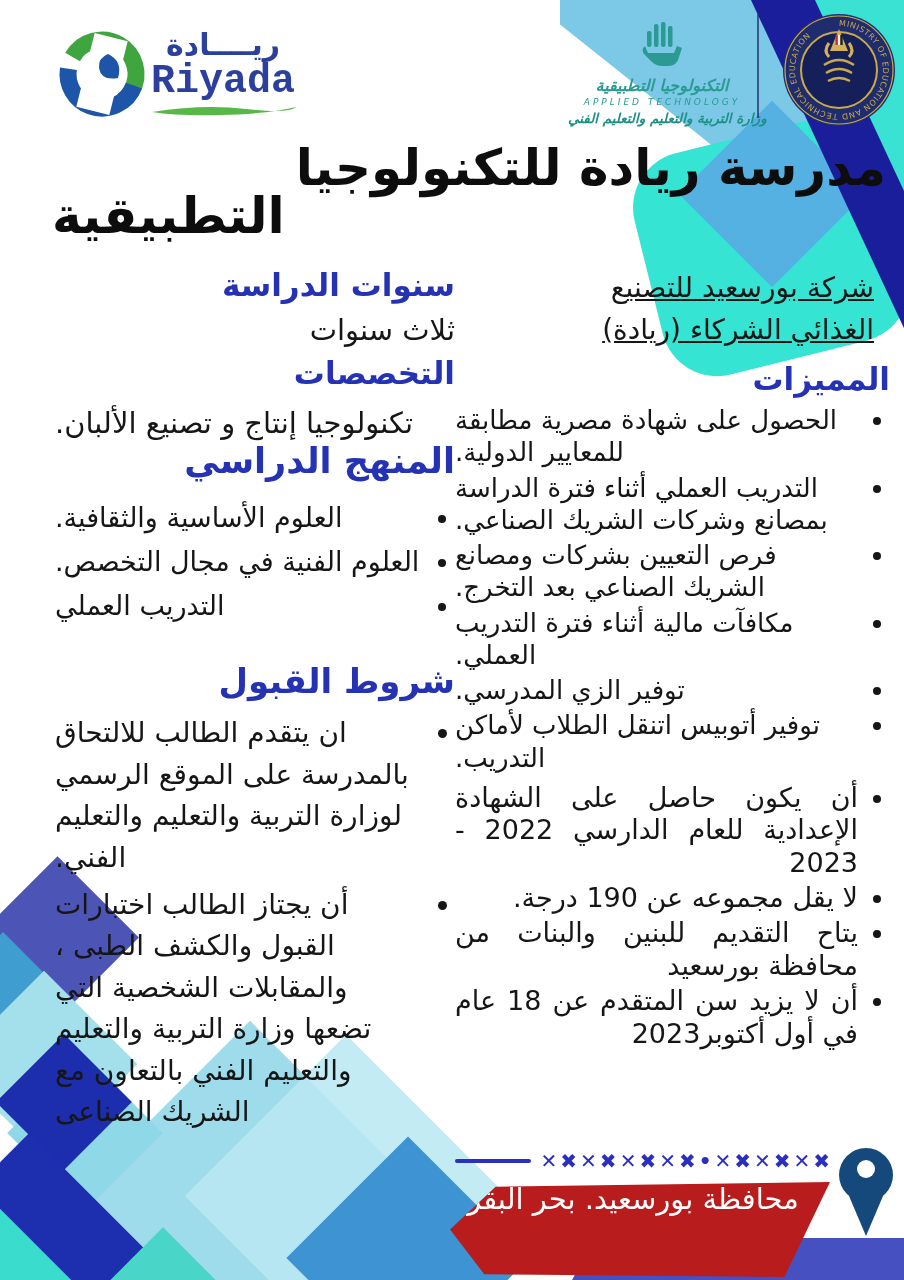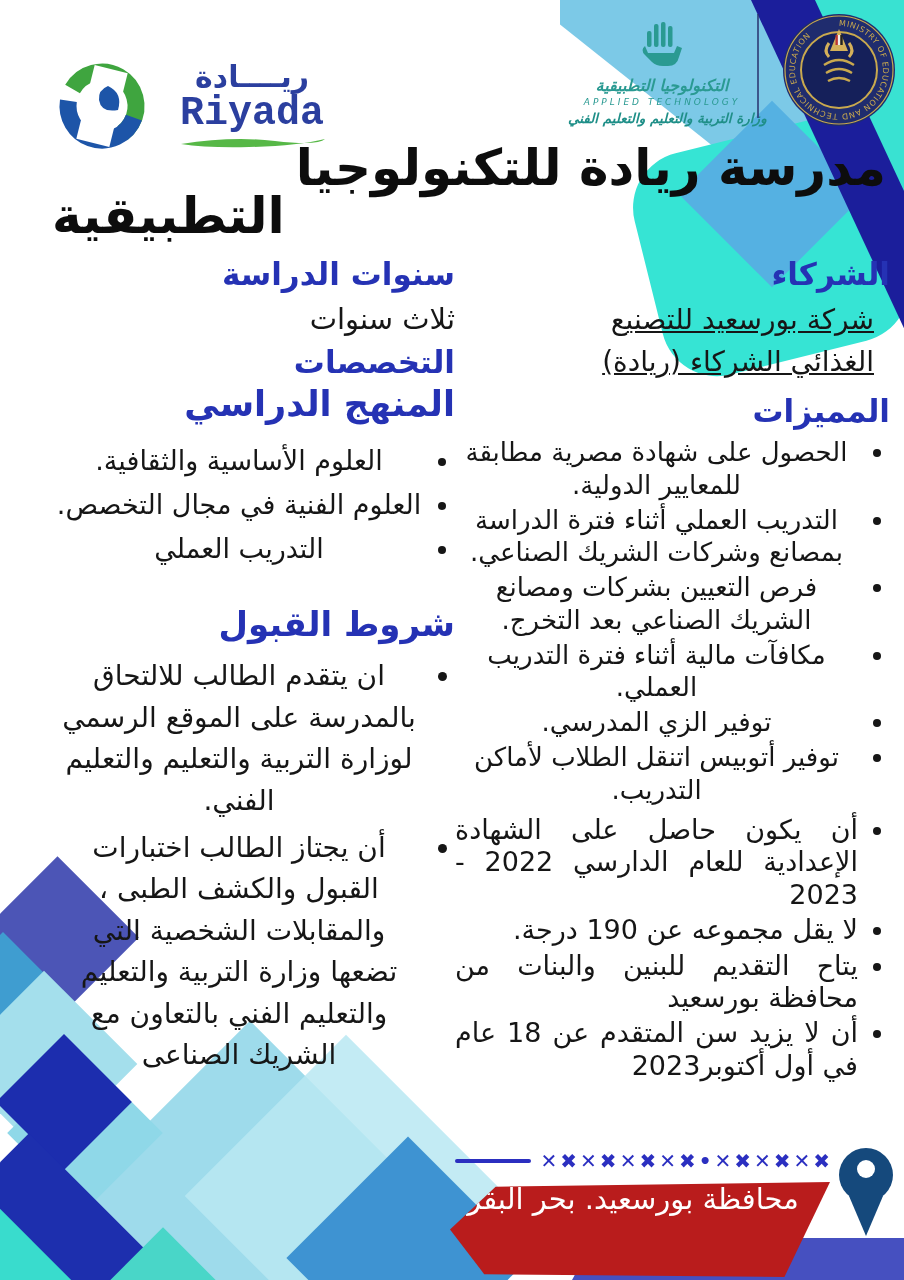--- a/index.html
+++ b/index.html
@@ -23,50 +23,50 @@
   .sh-cyan-light{left:232px;top:1082px;width:228px;height:228px;background:#b9e7f2;opacity:.85;transform:rotate(45deg);}
   .sh-d4{left:30px;top:1078px;width:110px;height:110px;background:#8fd8e8;transform:rotate(45deg);}
   .sh-d5{left:16px;top:1054px;width:96px;height:96px;background:#1c2dae;transform:rotate(45deg);}
   .sh-medblue-tri{left:322px;top:1172px;width:172px;height:172px;background:#3e93d2;transform:rotate(45deg);}
   .sh-navy-bl{left:-55px;top:1168px;width:168px;height:168px;background:#1d2fae;transform:rotate(45deg);}
   .sh-teal-bl{left:-62px;top:1226px;width:112px;height:112px;background:#39dccd;transform:rotate(45deg);}
   .sh-teal-bl2{left:118px;top:1246px;width:90px;height:90px;background:#49d6c8;transform:rotate(45deg);}
   .sh-strip{left:572px;top:1238px;width:332px;height:42px;background:#4650c0;
       clip-path:polygon(7% 0,100% 0,100% 100%,0 100%);}
   
-  .riyada-logo{position:absolute;left:56px;top:22px;z-index:2;display:flex;gap:29px;align-items:center;margin-top:32px;}
+  .riyada-logo{position:absolute;left:56px;top:22px;z-index:2;display:flex;gap:0;align-items:center;}
   .riyada-texts{display:flex;flex-direction:column;align-items:center;line-height:1;}
   .riyada-ar{font-size:30px;font-weight:bold;color:#2b3f9f;}
   .riyada-en{font-family:Liberation Mono, monospace;font-size:40px;font-weight:bold;color:#2b3f9f;margin-top:2px;}
   .applied-logo{position:absolute;left:568px;top:20px;width:188px;z-index:2;text-align:center;color:#2a9a92;font-style:italic;}
   .applied-l1{font-size:16px;font-weight:bold;margin-top:2px;white-space:nowrap;}
   .applied-l2{font-size:9px;letter-spacing:3px;margin-top:2px;white-space:nowrap;}
   .applied-l3{font-size:13.5px;font-weight:bold;margin-top:3px;white-space:nowrap;color:#1f8f88;}
   .sep-line{position:absolute;left:757px;top:14px;width:2px;height:104px;background:#27306e;opacity:.75;z-index:2;}
   .seal{position:absolute;left:782px;top:13px;z-index:2;}
   
   .title-line{position:absolute;z-index:2;font-size:50px;line-height:56px;font-weight:bold;color:#0d0d0d;direction:rtl;white-space:nowrap;}
   .title-l1{right:18px;top:140px;}
   .title-l2{left:52px;top:188px;}
   
-  .col{position:absolute;top:256px;z-index:2;direction:rtl;color:#161616;}
+  .col{position:absolute;top:267px;z-index:2;direction:rtl;color:#161616;}
   .col-left{left:55px;width:400px;}
   .col-right{left:455px;width:435px;}
   .h{color:#2532b4;font-weight:bold;font-size:31px;line-height:1.2;margin:0 0 6px;text-align:right;}
   .h-lg{font-size:34px;}
   .h-menhag{font-size:35px;margin-top:-4px;}
   .h-okbul{margin-top:36px;}
   .h-mezat{margin-top:8px;}
   .h-app{margin-top:2px;}
   .plain{font-size:29px;line-height:1.4;text-align:right;padding-left:4px;}
   .years-text{padding-left:60px;margin-bottom:4px;}
   .spec-text{font-size:29px;line-height:1.45;direction:rtl;text-align:left;margin:10px 0 0;}
   .partners-text{font-size:28px;line-height:1.5;text-align:right;width:290px;margin:0 16px 10px auto;text-decoration:underline;}
   ul{list-style:disc;margin:6px 0 4px;padding:0 32px 0 0;}
-  ul li{text-align:center;}
+  ul li{text-align:left;}
   .list-features li{font-size:26px;line-height:1.24;margin-bottom:3px;}
   .list-app{margin-top:8px;}
   .list-app li{font-size:27px;line-height:1.2;margin-bottom:3px;text-align:justify;}
   .list-curr{margin-top:16px;}
   .list-curr li{font-size:27px;line-height:1.45;margin-bottom:5px;}
   .list-adm{margin-top:10px;}
   .list-adm li{font-size:28px;line-height:1.48;margin-bottom:6px;}
   
   .divider{position:absolute;left:455px;top:1146px;width:378px;height:30px;z-index:2;
       display:flex;align-items:center;gap:10px;direction:ltr;}
@@ -161,35 +161,35 @@
     </svg>
   </div>
 
   <div class="title-line title-l2">التطبيقية</div>
   <div class="title-line title-l1">مدرسة ريادة للتكنولوجيا</div>
 
   <div class="col col-left">
     <div class="h">سنوات الدراسة</div>
     <div class="plain years-text">ثلاث سنوات</div>
     <div class="h">التخصصات</div>
+    <div class="spec-text">تكنولوجيا إنتاج و تصنيع الألبان.</div>
     <div class="h h-menhag">المنهج الدراسي</div>
     <ul class="list-curr">
       <li>العلوم الأساسية والثقافية.</li>
       <li>العلوم الفنية في مجال التخصص.</li>
       <li>التدريب العملي</li>
     </ul>
     <div class="h h-lg h-okbul">شروط القبول</div>
     <ul class="list-adm">
       <li>ان يتقدم الطالب للالتحاق بالمدرسة على الموقع الرسمي لوزارة التربية والتعليم والتعليم الفني.</li>
       <li>أن يجتاز الطالب اختبارات القبول والكشف الطبى ، والمقابلات الشخصية التي تضعها وزارة التربية والتعليم والتعليم الفني بالتعاون مع الشريك الصناعى</li>
     </ul>
   </div>
 
   <div class="col col-right">
-    <div class="h">الشركاء</div>
     <div class="partners-text">شركة بورسعيد للتصنيع الغذائي الشركاء (ريادة)</div>
     <div class="h h-mezat">المميزات</div>
     <ul class="list-features">
       <li>الحصول على شهادة مصرية مطابقة للمعايير الدولية.</li>
       <li>التدريب العملي أثناء فترة الدراسة بمصانع وشركات الشريك الصناعي.</li>
       <li>فرص التعيين بشركات ومصانع الشريك الصناعي بعد التخرج.</li>
       <li>مكافآت مالية أثناء فترة التدريب العملي.</li>
       <li>توفير الزي المدرسي.</li>
       <li>توفير أتوبيس اتنقل الطلاب لأماكن التدريب.</li>
     </ul>

